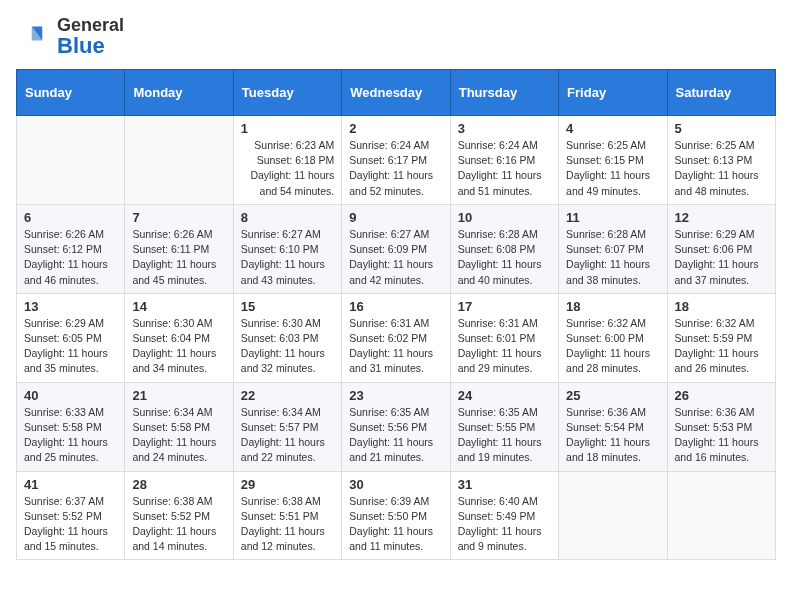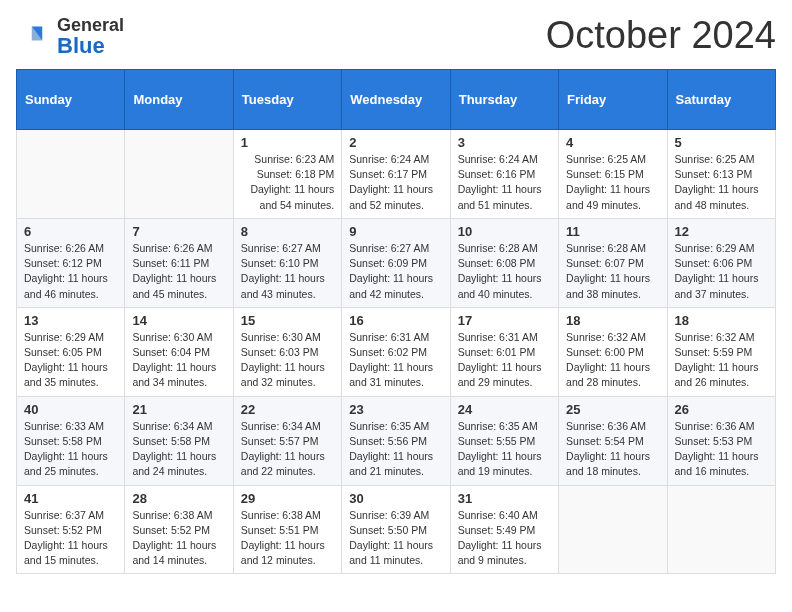--- a/index.html
+++ b/index.html
@@ -54,21 +54,21 @@
     .calendar {
       width: 100%;
       border-collapse: collapse;
       border: 1px solid #ccc;
     }
     .calendar th {
       background-color: #2a7adb;
       color: #fff;
       font-size: 13px;
       font-weight: bold;
-      padding: 22px 8px;
+      padding: 15px 8px;
       text-align: left;
       border: 1px solid #1a5cb0;
     }
     .calendar td {
       vertical-align: top;
       padding: 5px 7px;
       border: 1px solid #ddd;
       width: 108px;
       min-height: 80px;
       font-size: 11px;
@@ -106,21 +106,20 @@
       <polygon points="18,4 30,20 18,20" fill="#1a5cb0" opacity="0.5"></polygon>
     </svg>
     <div>
       <div>
         <span class="logo-text-general">General</span><br>
         <span class="logo-text-blue">Blue</span>
       </div>
     </div>
   </div>
   <div class="title-block">
-    <div class="month-title">October 2024</div>
   </div>
 </div>
 
 <table class="calendar">
   <thead>
     <tr>
     <th>Sunday</th>
         <th>Monday</th>
         <th>Tuesday</th>
         <th>Wednesday</th>

